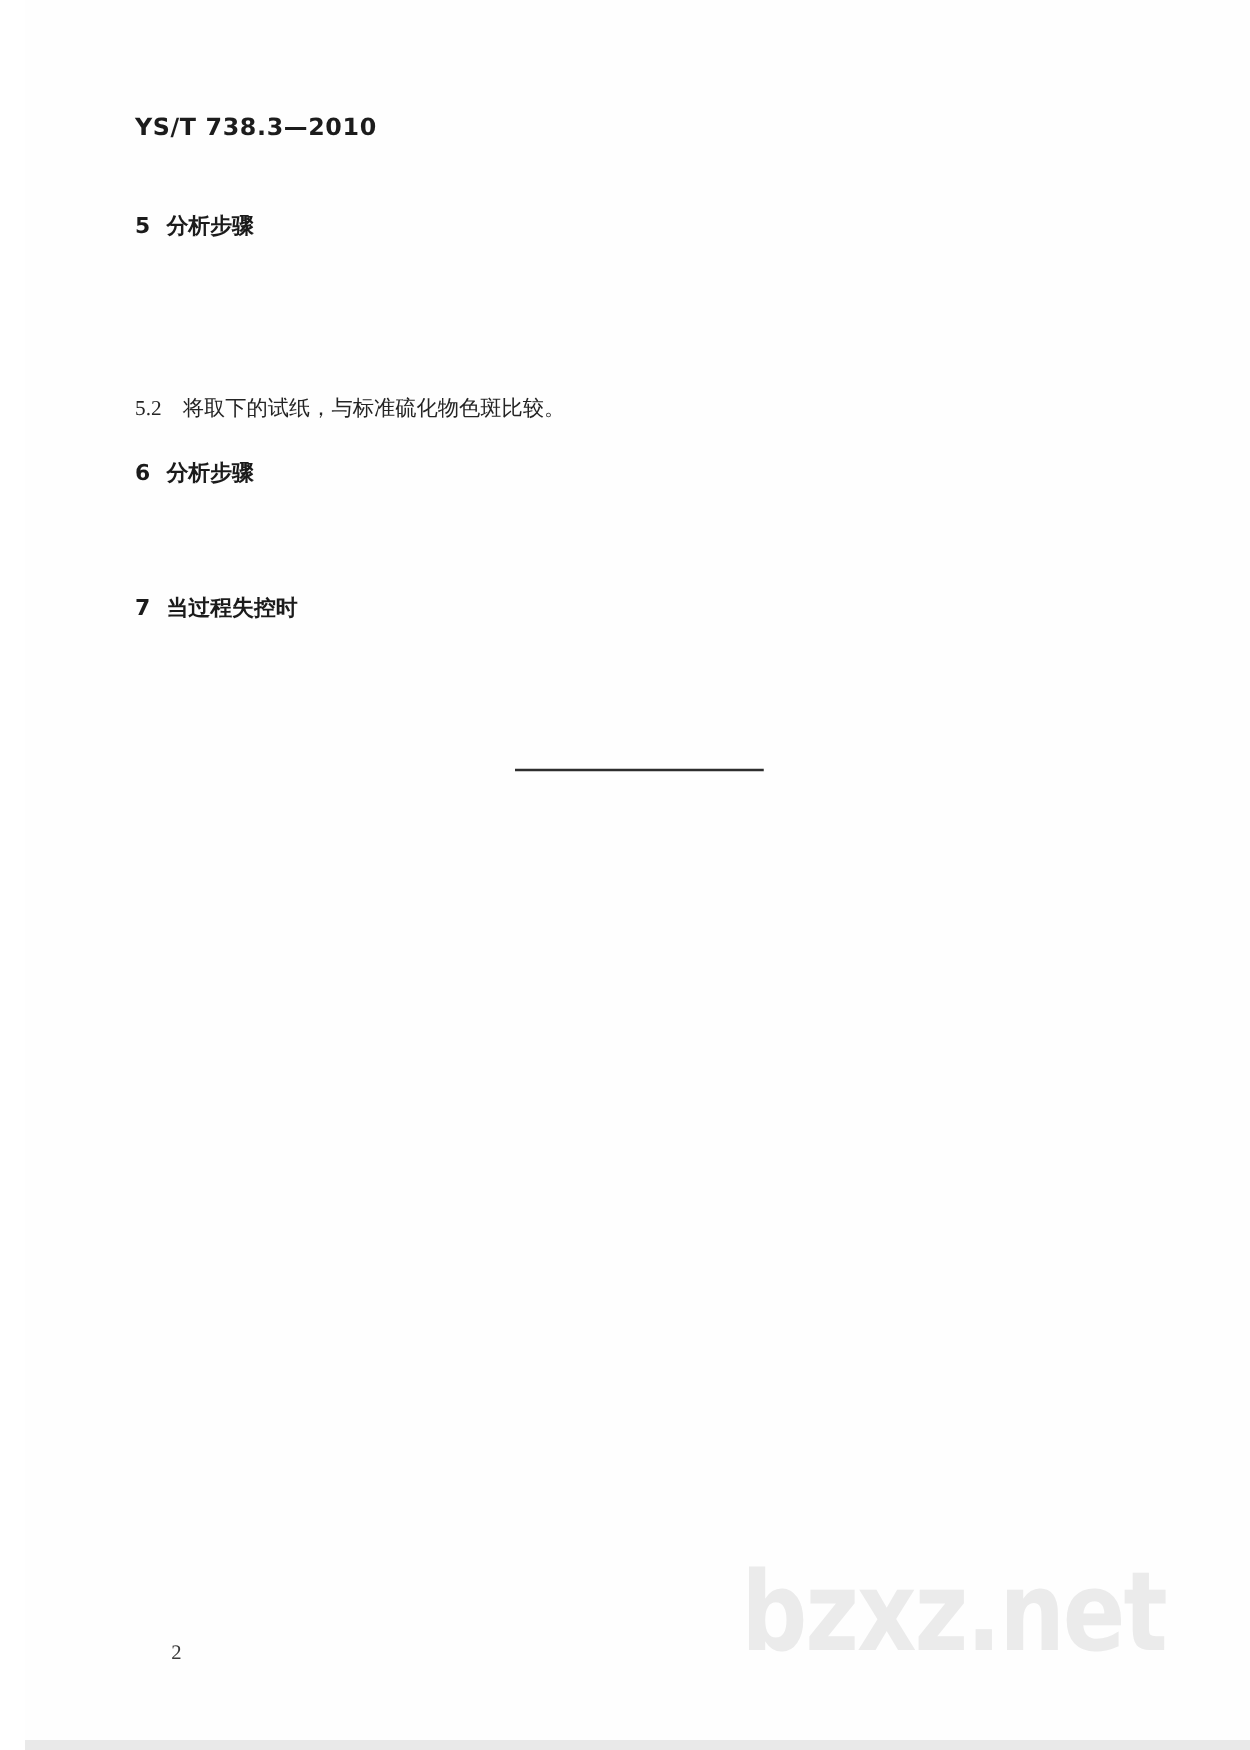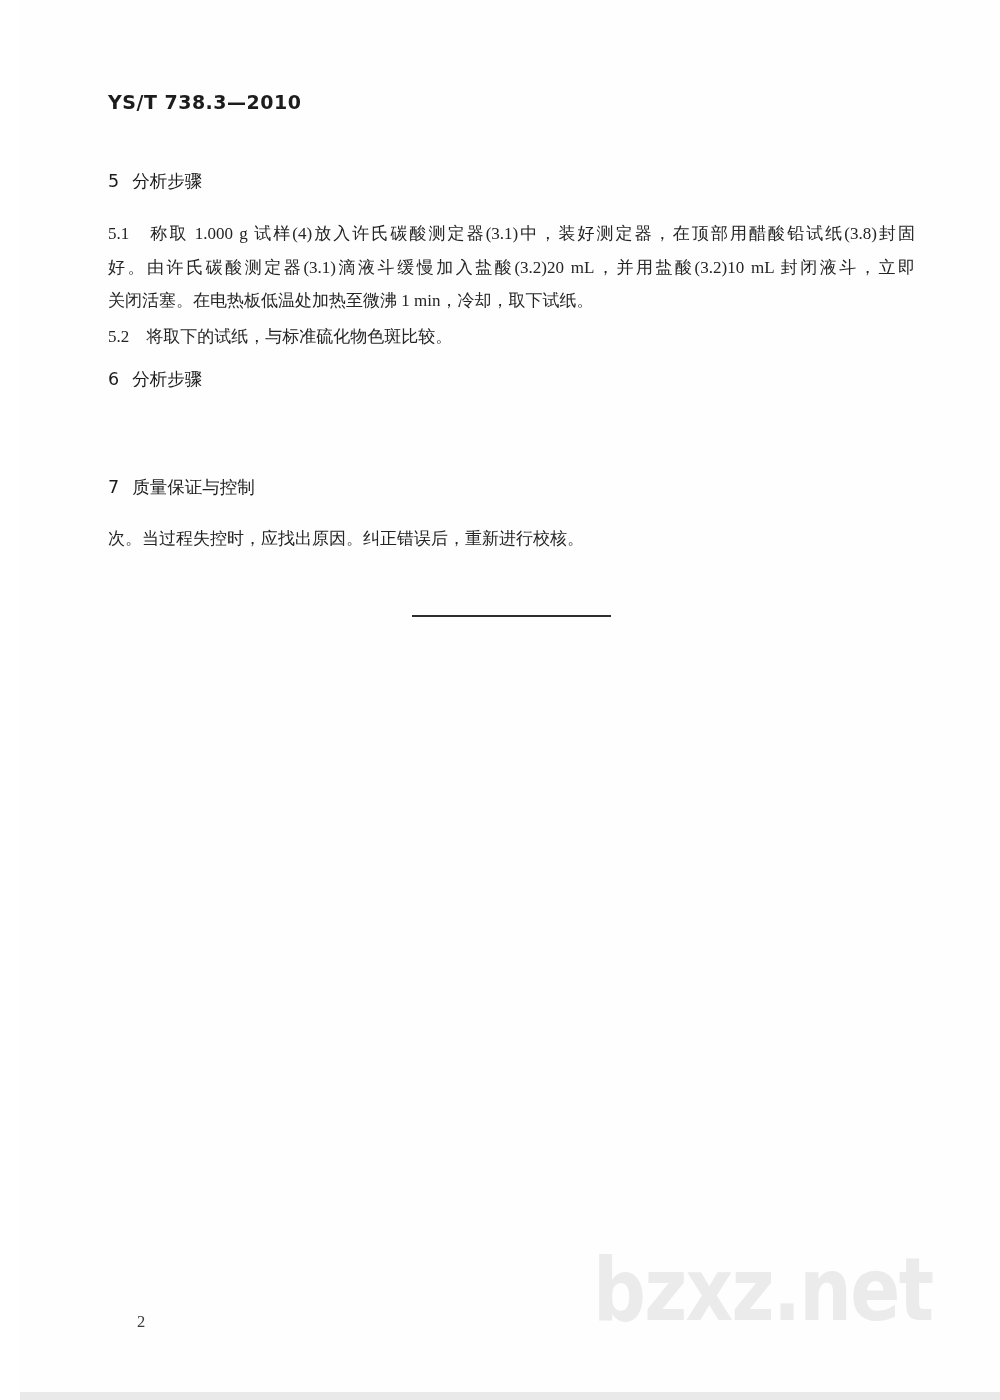--- a/index.html
+++ b/index.html
@@ -16,21 +16,21 @@
     margin-left: 20px;
   }
   .doc-header {
     position: absolute; left: 88px; top: 91px;
     font-family: "DejaVu Sans", "Liberation Sans", sans-serif;
     font-weight: bold; font-size: 19px; letter-spacing: 0.5px; color: #1c1c1c;
   }
   .sec-heading {
     position: absolute; left: 88px;
     font-family: "DejaVu Sans", "Liberation Sans", sans-serif;
-    font-weight: normal; font-size: 17.5px; color: #1b1b1b;
+    font-weight: bold; font-size: 17.5px; color: #1b1b1b;
     line-height: 22px;
   }
   .sec-heading .sec-num { margin-right: 13px; }
   .para {
     position: absolute; left: 88px; width: 807px;
     font-size: 17px; line-height: 33.5px; color: #242424;
   }
   .line { text-align: justify; text-align-last: justify; }
   .line.no-just { text-align: left; text-align-last: left; }
   .indent { text-indent: 36px; }
@@ -63,41 +63,35 @@
 <body>
 
 <div class="page">
 
   <div class="doc-header">YS/T 738.3—2010</div>
 
   <div class="sec-heading" style="top:170px">
     <span class="sec-num">5</span><span class="sec-title">分析步骤</span>
   </div>
 
-  <div class="para" style="top:217px">
-    <div class="line">5.1　称取 1.000 g 试样(4)放入许氏碳酸测定器(3.1)中，装好测定器，在顶部用醋酸铅试纸(3.8)封固</div>
-    <div class="line">好。由许氏碳酸测定器(3.1)滴液斗缓慢加入盐酸(3.2)20 mL，并用盐酸(3.2)10 mL 封闭液斗，立即</div>
-    <div class="line no-just">关闭活塞。在电热板低温处加热至微沸 1 min，冷却，取下试纸。</div>
-  </div>
 
-  <div class="para" style="top:320px">
+  <div class="para" style="top:310px">
     <div class="line no-just">5.2　将取下的试纸，与标准硫化物色斑比较。</div>
   </div>
 
   <div class="sec-heading" style="top:368px">
     <span class="sec-num">6</span><span class="sec-title">分析步骤</span>
   </div>
 
 
   <div class="sec-heading" style="top:476px">
-    <span class="sec-num">7</span><span class="sec-title">质量保证与控制</span>
+    <span class="sec-num">7</span><span class="sec-title">当过程失控时</span>
   </div>
 
   <div class="para" style="top:522px">
-    <div class="line no-just">次。当过程失控时，应找出原因。纠正错误后，重新进行校核。</div>
   </div>
 
   <div class="rule"></div>
 
   <div class="page-num">2</div>
 
   <div class="watermark">bzxz.net</div>
 
   <div class="edge-right"></div>
   <div class="edge-bottom"></div>

